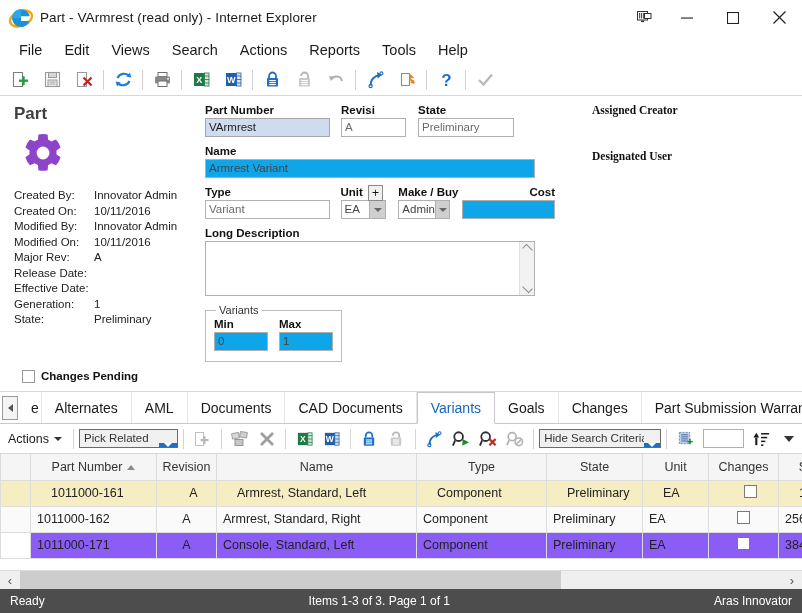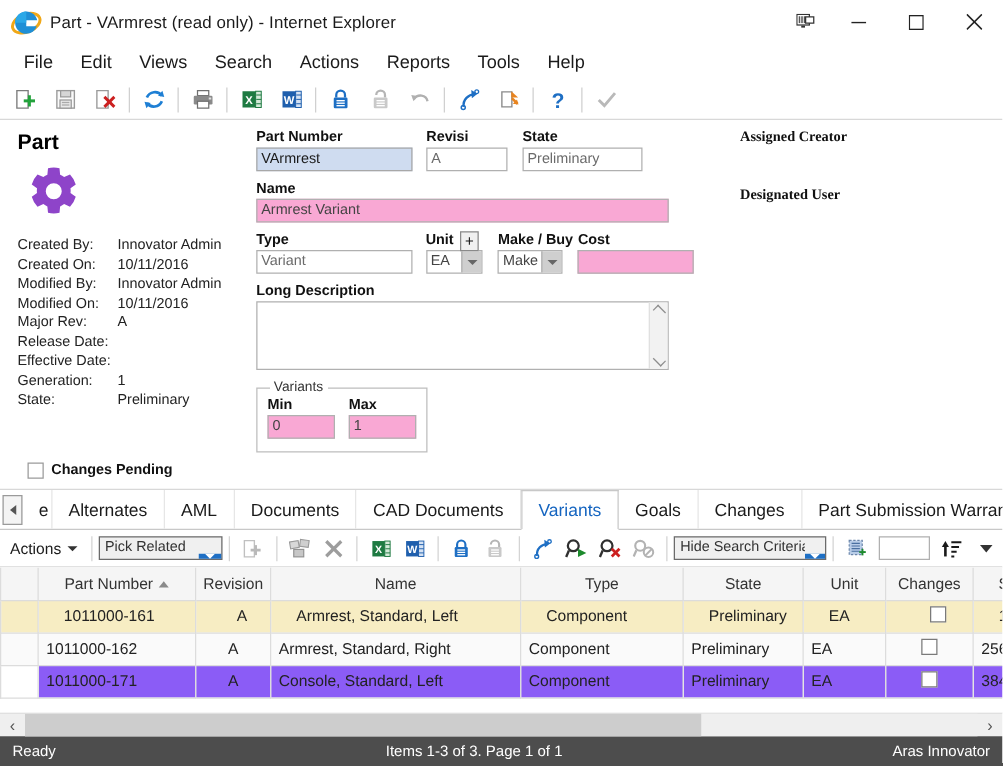--- a/index.html
+++ b/index.html
@@ -76,34 +76,34 @@
     position: relative;
     flex: 0 0 296px;
     background: #ffffff;
     border-bottom: 1px solid #d8d8d8;
   }
   .col-left  { position: absolute; left: 14px;  top: 8px;  width: 190px; }
   .col-mid   { position: absolute; left: 205px; top: 8px;  width: 350px; }
   .col-right { position: absolute; left: 592px; top: 8px;  width: 210px; font-family: Liberation Serif, serif; }
 
   .panel-title {
-    font-size: 17px; font-weight: bold; color: #000000; margin: 0 0 6px 0;
+    font-size: 17px; font-weight: bold; color: #404040; margin: 0 0 6px 0;
   }
   .gear { margin: 2px 0 8px 6px; }
   .meta-table { border-collapse: collapse; font-size: 11.5px; color: #222; }
   .meta-table td { padding: 0 0 1px 0; vertical-align: top; line-height: 14.5px; }
   .meta-label { width: 80px; white-space: nowrap; }
   .meta-value { white-space: nowrap; }
 
   .fld-label {
     font-size: 11.5px; font-weight: bold; color: #111;
     display: block; margin-bottom: 2px; white-space: nowrap;
   }
   .inp {
-    border: 1px solid #b0b0b0; background: #f9a8d4;
+    border: 1px solid #b0b0b0; background: #0ea5e9;
     height: 19px; font-size: 11.5px; color: #444;
     padding: 0 3px; line-height: 17px;
     font-family: "Liberation Sans", sans-serif;
     white-space: nowrap; overflow: hidden;
   }
   .inp.sel { background: #cfdcf0; color: #1a1a1a; border-color: #a8a8a8; }
   .inp.ro  { background: #ffffff; color: #6a6a6a; }
 
   .row { display: flex; align-items: flex-end; }
   .fgroup { margin-bottom: 8px; }
@@ -557,27 +557,27 @@
           <div class="combo">
             <div class="val">EA</div>
             <div class="arrow">
                 <span class="caret-dn"></span>
               </div>
           </div>
         </div>
         <div style="width:52px; margin-left:12px;">
           <span class="fld-label">Make / Buy</span>
           <div class="combo">
-            <div class="val">Make</div>
+            <div class="val">Admin</div>
             <div class="arrow">
                 <span class="caret-dn"></span>
               </div>
           </div>
         </div>
-        <div style="width:93px; margin-left:12px;">
+        <div style="width:93px; margin-left:12px;text-align:right;">
           <span class="fld-label">Cost</span>
           <div class="inp"></div>
         </div>
       </div>
 
       <div class="fgroup">
         <span class="fld-label">Long Description</span>
         <div class="textarea-wrap">
           <div class="ta"></div>
           <div class="ta-scroll">

